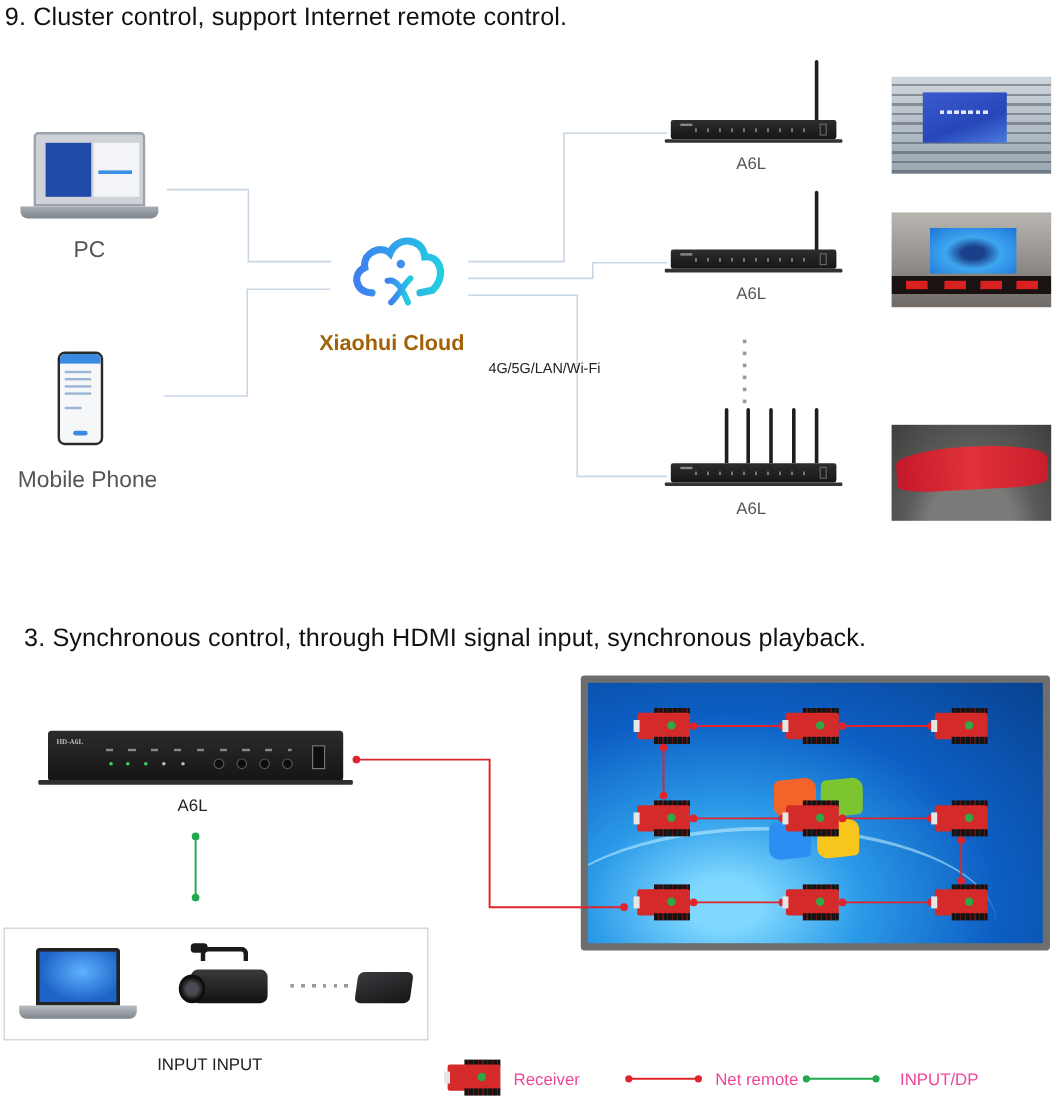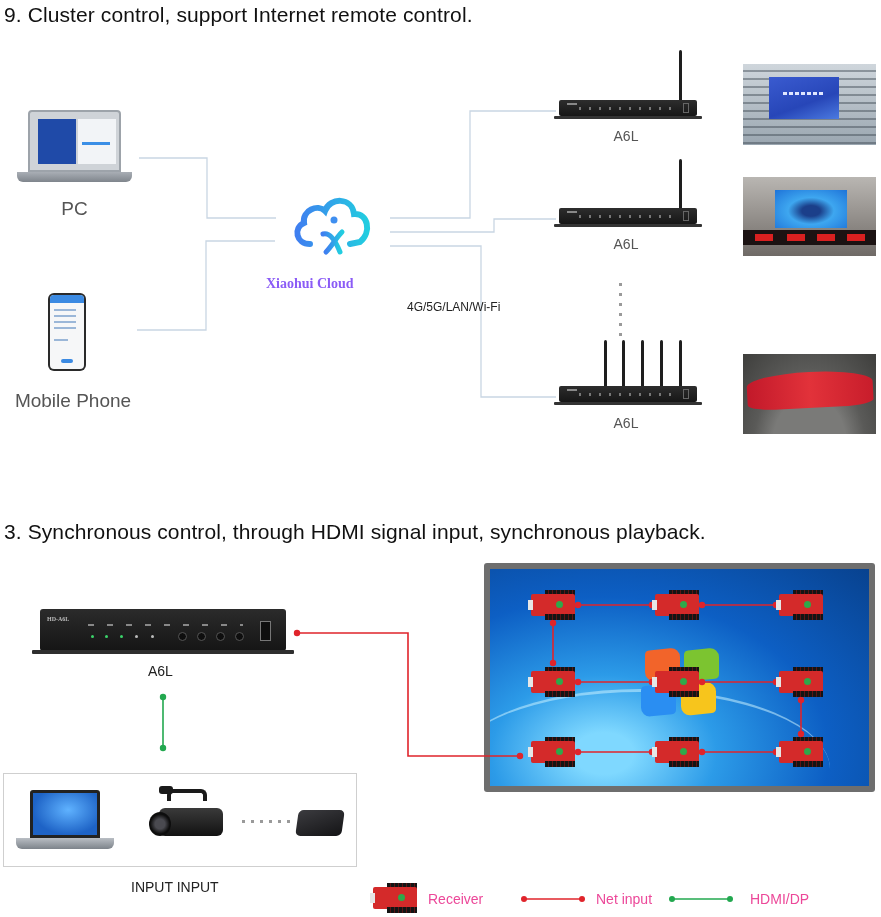--- a/index.html
+++ b/index.html
@@ -1,25 +1,25 @@
 <!DOCTYPE html>
 <html><head>
 <meta charset="utf-8">
 <style>
   * { box-sizing: border-box; margin: 0; padding: 0; }
   html, body { width: 881px; height: 917px; background: #ffffff; overflow: hidden; }
   body { position: relative; font-family: "Liberation Sans", sans-serif; color: #1a1a1a; }
   .abs { position: absolute; }
   .heading { font-size: 21px; color: #111; white-space: nowrap; letter-spacing: 0.1px; }
   .heading-2 { left: 4px; top: 3px; }
-  .heading-3 { left: 4px; top: 520px; }
+  .heading-3 { left: 20px; top: 520px; }
   .label-gray { font-size: 19px; color: #555; text-align: center; white-space: nowrap; }
   .label-a6l { font-size: 14px; color: #555; text-align: center; white-space: nowrap; width: 60px; }
   .label-black { font-size: 14px; color: #222; white-space: nowrap; }
-  .cloud-name { font-size: 14px; font-weight: bold; color: #8b5cf6; white-space: nowrap; font-family: Liberation Serif, serif; }
+  .cloud-name { font-size: 18px; font-weight: bold; color: #a16207; white-space: nowrap; }
   .net-label { font-size: 12px; color: #222; white-space: nowrap; }
   svg.overlay { position: absolute; left: 0; top: 0; }
 
   
   .router { position: absolute; width: 138px; height: 16px; background: linear-gradient(#2d2d2d, #161616); border-radius: 2px; }
   .router::before { content: ""; position: absolute; left: -5px; right: -5px; bottom: -3px; height: 3px; background: #333; border-radius: 1px; }
   .router .dots { position: absolute; left: 20px; top: 7px; width: 95px; height: 3px;
     background: repeating-linear-gradient(90deg, #777 0 2px, transparent 2px 10px); }
   .router .tag { position: absolute; left: 8px; top: 3px; width: 10px; height: 2px; background: #888; }
   .router .sw { position: absolute; right: 8px; top: 3px; width: 6px; height: 10px; border: 1px solid #666; }
@@ -365,19 +365,19 @@
       <div class="chip"></div>
       <div class="port"></div>
     </div>
 </div>
 <div class="abs legend-text" style="left:428px; top:891px;">Receiver</div>
 <svg class="abs" style="left:520px; top:892px;" width="70" height="14">
   <line x1="4" y1="7" x2="62" y2="7" stroke="#e0242b" stroke-width="1.6"></line>
   <circle cx="4" cy="7" r="3" fill="#e0242b"></circle>
     <circle cx="62" cy="7" r="3" fill="#e0242b"></circle>
 </svg>
-<div class="abs legend-text" style="left:596px; top:891px;">Net input</div>
+<div class="abs legend-text" style="left:596px; top:891px;">Net remote</div>
 <svg class="abs" style="left:668px; top:892px;" width="70" height="14">
   <line x1="4" y1="7" x2="62" y2="7" stroke="#22a84f" stroke-width="1.6"></line>
   <circle cx="4" cy="7" r="3" fill="#22a84f"></circle>
     <circle cx="62" cy="7" r="3" fill="#22a84f"></circle>
 </svg>
-<div class="abs legend-text" style="left:750px; top:891px;">HDMI/DP</div>
+<div class="abs legend-text" style="left:750px; top:891px;">INPUT/DP</div>
 
 </body></html>

